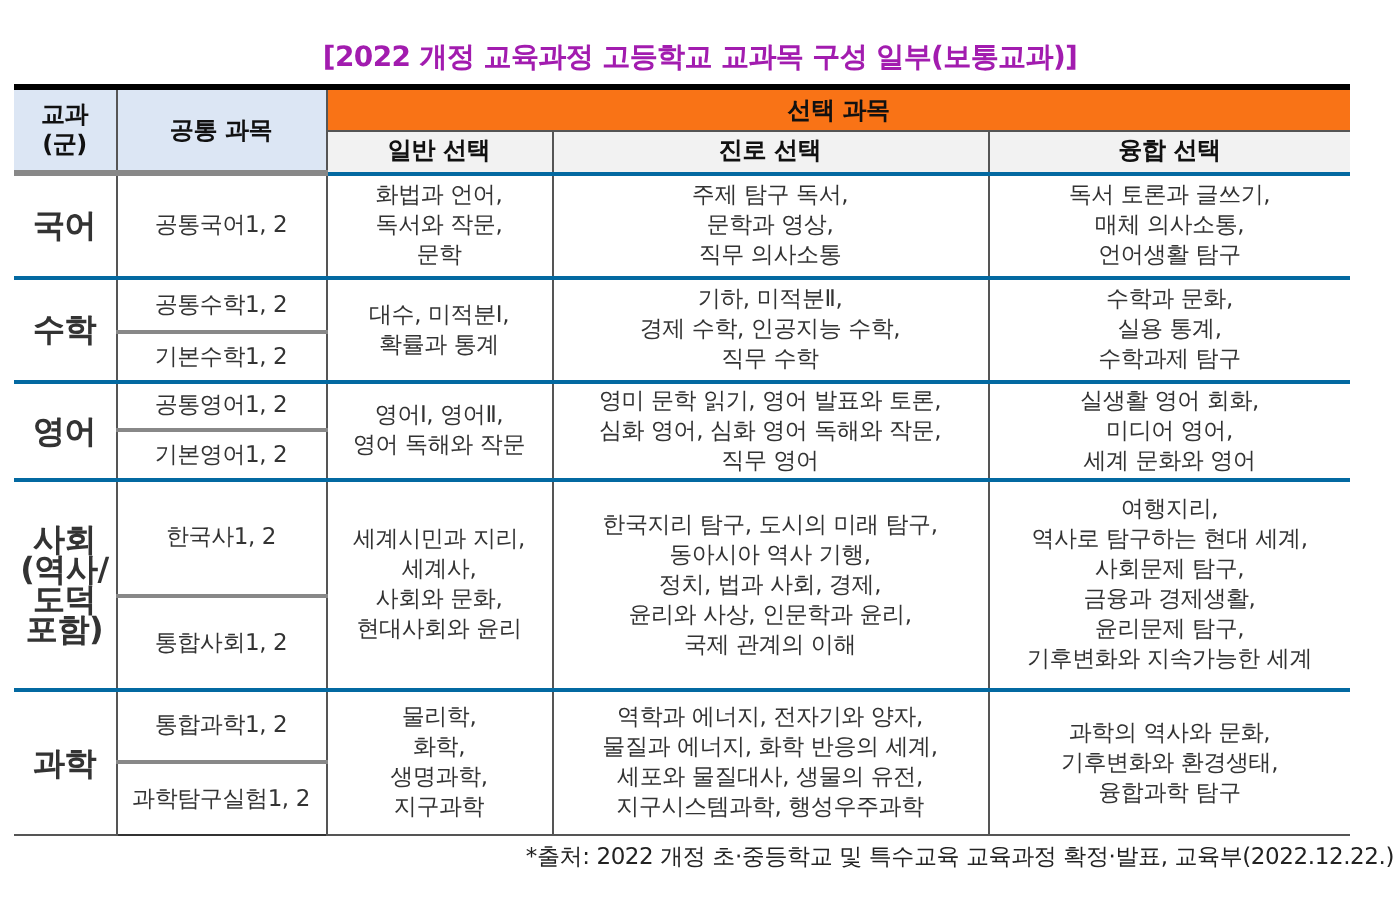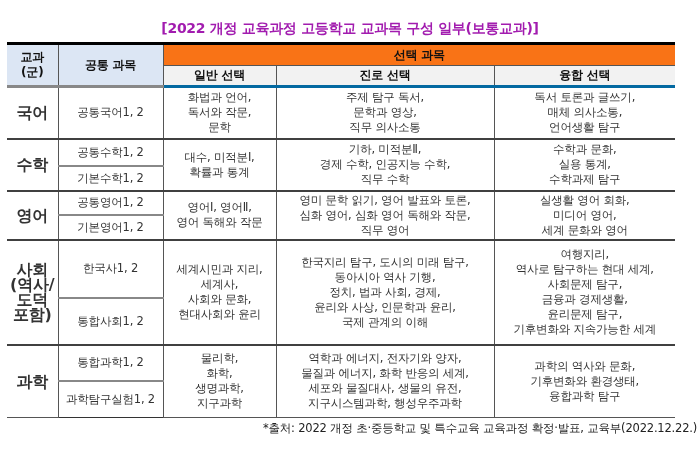--- a/index.html
+++ b/index.html
@@ -16,26 +16,26 @@
     position: absolute; left: 7px; top: 42px; width: 668px;
     border-collapse: collapse; table-layout: fixed;
     font-size: 11.5px; line-height: 15px; letter-spacing: -0.2px;
   }
   table.curriculum td, table.curriculum th {
     border: 1px solid #555; text-align: center; vertical-align: middle;
     padding: 1px 2px; white-space: pre-line; color: #333;
   }
   table.curriculum thead tr:first-child th { border-top: 3px solid #000; }
   table.curriculum thead th { background: #f97316; font-weight: bold; color: #111; font-size: 12px; }
-  table.curriculum thead tr.sub th { background: #f2f2f2; border-bottom: 3px solid #0369a1; margin-left: 47px; }
+  table.curriculum thead tr.sub th { background: #f2f2f2; border-bottom: 1px solid #0369a1; margin-left: 47px; }
   table.curriculum thead th.rowspan-head { background: #dce6f4; border-bottom: 3px solid #888; }
   table.curriculum tr > :first-child { border-left: none; }
   table.curriculum tr > :last-child { border-right: none; }
   td.subject { font-weight: bold; color: #111; font-size: 16px; }
-  tr.group-start td { border-top: 2px solid #404040; }
+  tr.group-start td { border-top: 2px solid #0369a1; }
   tr.split td.common { border-top: 2px solid #888; }
   table.curriculum tbody tr:last-child td { border-bottom: 1px solid #333; }
   .source {
     position: absolute; right: 3px; top: 421px; font-size: 11.5px; color: #222;
     letter-spacing: -0.2px;
   }
 </style>
 </head>
 <body>
 

